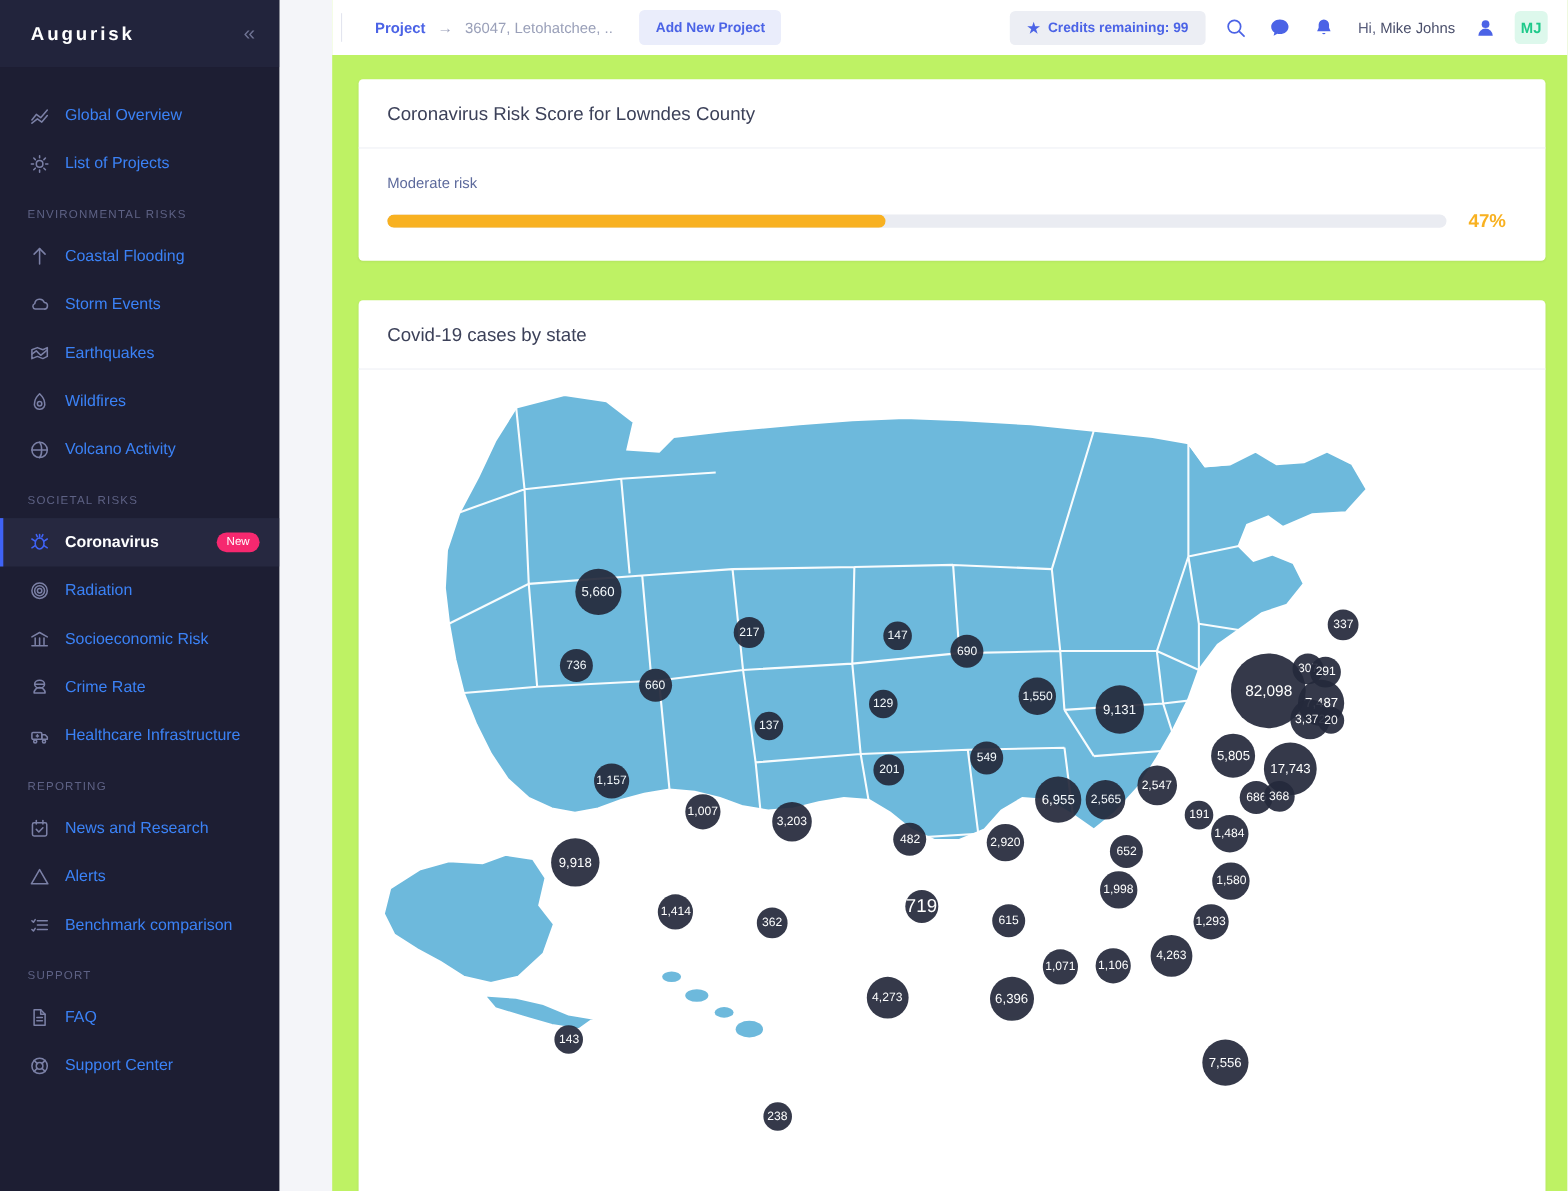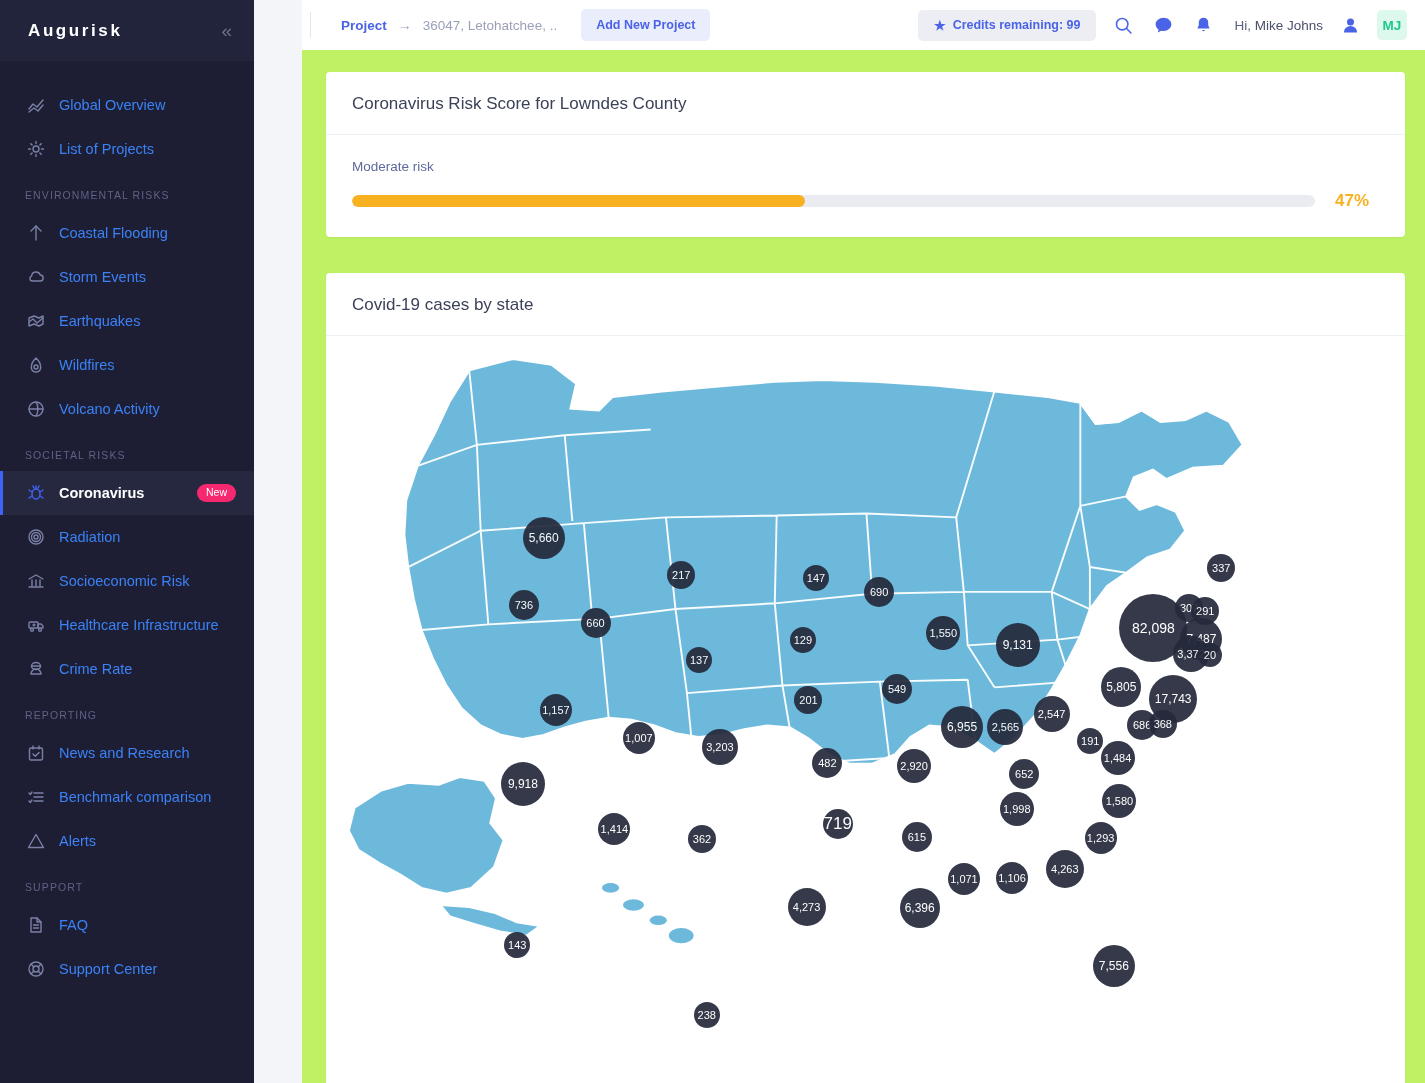--- a/index.html
+++ b/index.html
@@ -250,70 +250,70 @@
               <line x1="5" y1="8" x2="5" y2="14"></line>
               <line x1="9" y1="8" x2="9" y2="14"></line>
               <line x1="13" y1="8" x2="13" y2="14"></line>
             </svg>
           </span>
           <span class="lbl">Socioeconomic Risk</span>
         </div>
         <div class="sb-item">
           <span class="ic">
             <svg class="i" viewBox="0 0 18 18">
+              <path d="M4 14a5 5 0 0 1 10 0z"></path>
+              <ellipse cx="9" cy="6" rx="4.5" ry="3.5"></ellipse>
+              <line x1="5" y1="6" x2="13" y2="6"></line>
+            </svg>
+          </span>
+          <span class="lbl">Crime Rate</span>
+        </div>
+        <div class="sb-item">
+          <span class="ic">
+            <svg class="i" viewBox="0 0 18 18">
               <rect x="2" y="6" width="9" height="6" rx="1"></rect>
               <path d="M11 8h3l2 2v2h-5z"></path>
               <circle cx="5" cy="14" r="1.4"></circle>
               <circle cx="13" cy="14" r="1.4"></circle>
               <path d="M6 9h2M7 8v2"></path>
             </svg>
           </span>
           <span class="lbl">Healthcare Infrastructure</span>
         </div>
-        <div class="sb-item">
-          <span class="ic">
-            <svg class="i" viewBox="0 0 18 18">
-              <path d="M4 14a5 5 0 0 1 10 0z"></path>
-              <ellipse cx="9" cy="6" rx="4.5" ry="3.5"></ellipse>
-              <line x1="5" y1="6" x2="13" y2="6"></line>
-            </svg>
-          </span>
-          <span class="lbl">Crime Rate</span>
-        </div>
         <div class="sb-section">REPORTING</div>
         <div class="sb-item">
           <span class="ic">
             <svg class="i" viewBox="0 0 18 18">
               <rect x="2.5" y="4" width="13" height="12" rx="1.5"></rect>
               <line x1="6" y1="2" x2="6" y2="5"></line>
               <line x1="12" y1="2" x2="12" y2="5"></line>
               <polyline points="6,10 8.3,12.3 12,8.5"></polyline>
             </svg>
           </span>
           <span class="lbl">News and Research</span>
+        </div>
+        <div class="sb-item">
+          <span class="ic">
+            <svg class="i" viewBox="0 0 18 18">
+              <path d="M9 2.5L16.5 15.5h-15z"></path>
+            </svg>
+          </span>
+          <span class="lbl">Alerts</span>
         </div>
         <div class="sb-item">
           <span class="ic">
             <svg class="i" viewBox="0 0 18 18">
               <line x1="7" y1="5" x2="16" y2="5"></line>
               <line x1="7" y1="9" x2="16" y2="9"></line>
               <line x1="7" y1="13" x2="16" y2="13"></line>
               <polyline points="2,5 3.4,6.4 5,4"></polyline>
               <polyline points="2,13 3.4,14.4 5,12"></polyline>
             </svg>
           </span>
           <span class="lbl">Benchmark comparison</span>
-        </div>
-        <div class="sb-item">
-          <span class="ic">
-            <svg class="i" viewBox="0 0 18 18">
-              <path d="M9 2.5L16.5 15.5h-15z"></path>
-            </svg>
-          </span>
-          <span class="lbl">Alerts</span>
         </div>
         <div class="sb-section">SUPPORT</div>
         <div class="sb-item">
           <span class="ic">
             <svg class="i" viewBox="0 0 18 18">
               <path d="M4 2h6l4 4v10H4z"></path>
               <polyline points="10,2 10,6 14,6"></polyline>
               <line x1="6.5" y1="9" x2="11.5" y2="9"></line>
               <line x1="6.5" y1="12" x2="11.5" y2="12"></line>
             </svg>

